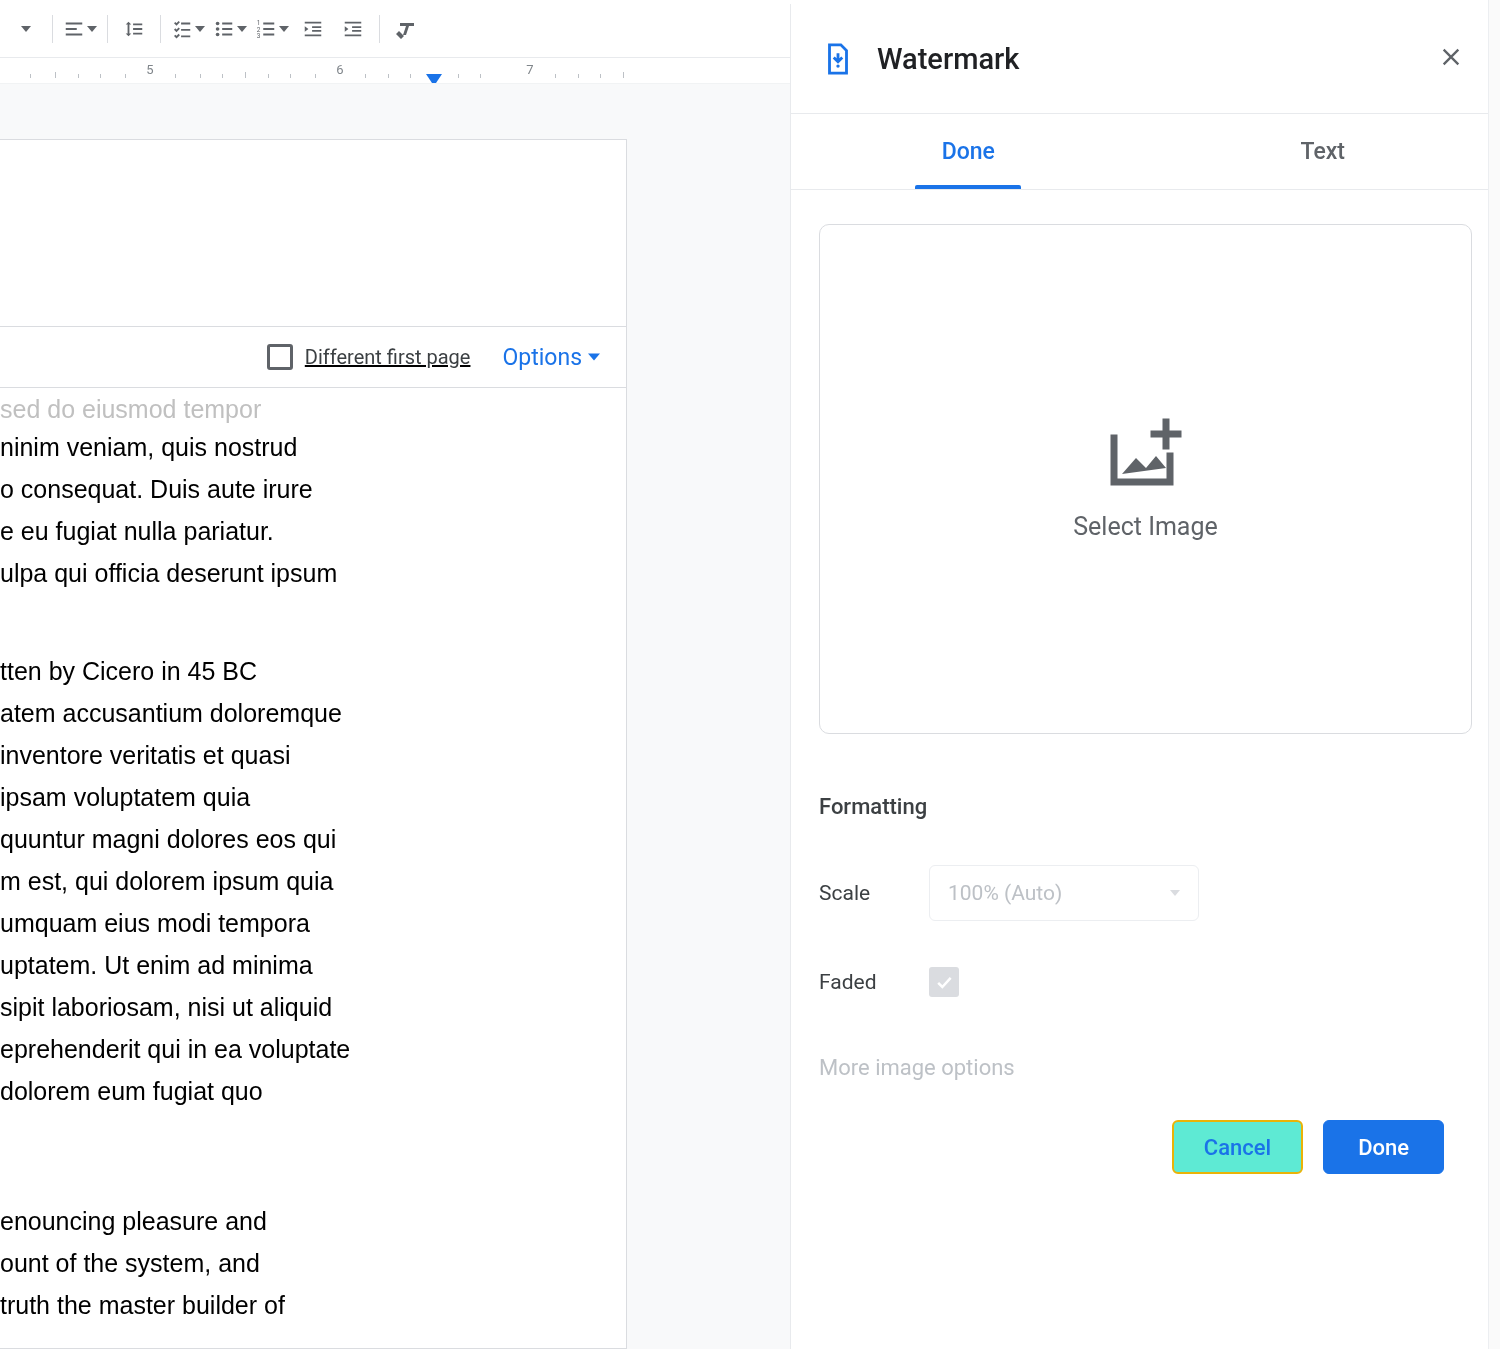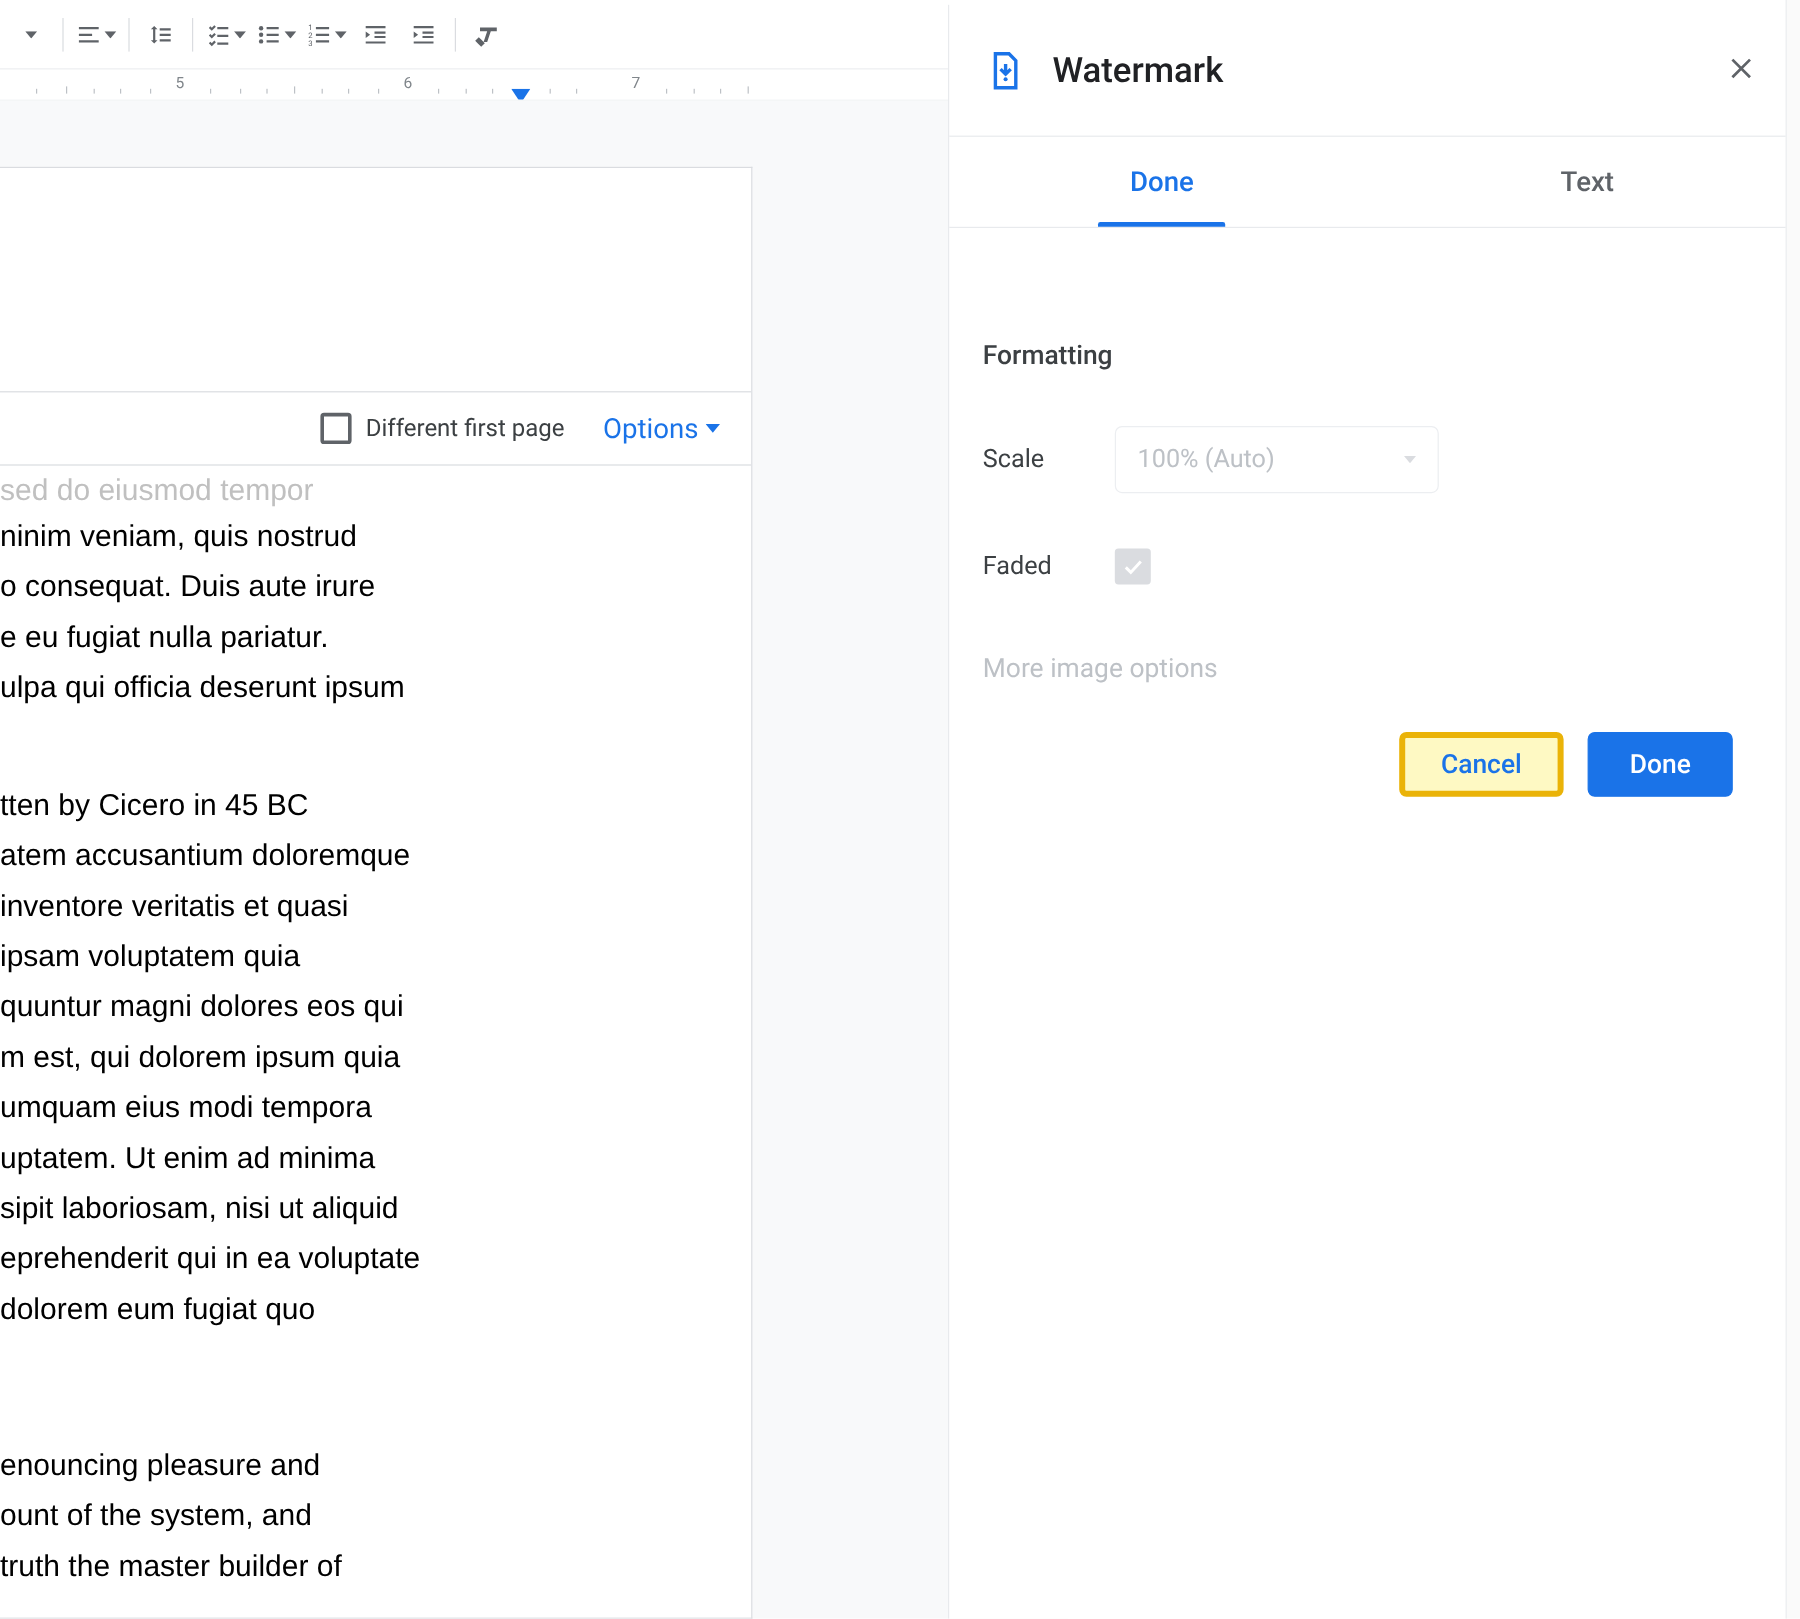--- a/index.html
+++ b/index.html
@@ -116,22 +116,24 @@
   border-bottom: 1px solid #dadce0;
   height: 62px;
   display: flex;
   align-items: center;
   justify-content: flex-end;
   padding: 0 26px;
   gap: 32px;
 }
 .checkbox-wrap {
   display: flex;
+  align-items: center;
   gap: 12px;
   cursor: pointer;
+  text-decoration: underline;
 }
 .checkbox {
   width: 26px;
   height: 26px;
   border: 3px solid #5f6368;
   border-radius: 3px;
 }
 .checkbox-label { font-size: 20px; color: #3c4043; }
 .options-btn {
   display: flex;
@@ -305,23 +307,23 @@
   border-radius: 6px;
   font-size: 22px;
   font-weight: 500;
   display: flex;
   align-items: center;
   justify-content: center;
   padding: 0 30px;
   cursor: pointer;
 }
 .btn-cancel {
-  border: 5px solid #eab308;
+  border: 2px solid #eab308;
   color: #1a73e8;
-  background: #fef9c3;
+  background: #5eead4;
 }
 .btn-done {
   background: #1a73e8;
   color: #fff;
   border: 1px solid #1a73e8;
   padding: 16px 34px;
 }
 .right-edge {
   position: absolute;
   top: 0;
@@ -521,20 +523,28 @@
   </div>
   <div class="sp-tabs">
     <div class="sp-tab active">
       <span>Done</span>
     </div>
     <div class="sp-tab">
       <span>Text</span>
     </div>
   </div>
   <div class="sp-body">
+    <div class="select-image-box">
+      <svg width="76" height="72" viewBox="0 0 76 72">
+        <path d="M6 20 v44 h56 v-26" stroke="#5f6368" stroke-width="7" fill="none" stroke-linecap="square"></path>
+        <path d="M14 56 l14 -16 l10 10 l10 -12 l10 12" fill="#5f6368"></path>
+        <path d="M58 4 v24 M46 16 h24" stroke="#5f6368" stroke-width="7" stroke-linecap="square"></path>
+      </svg>
+      <div class="select-image-label">Select Image</div>
+    </div>
     <div class="formatting-title">Formatting</div>
     <div class="form-row">
       <div class="form-label">Scale</div>
       <div class="scale-select">
         <span>100% (Auto)</span>
         <svg width="10" height="6" viewBox="0 0 10 6">
             <path d="M0 0 L5 6 L10 0 Z" fill="#dadce0"></path>
           </svg>
       </div>
     </div>

